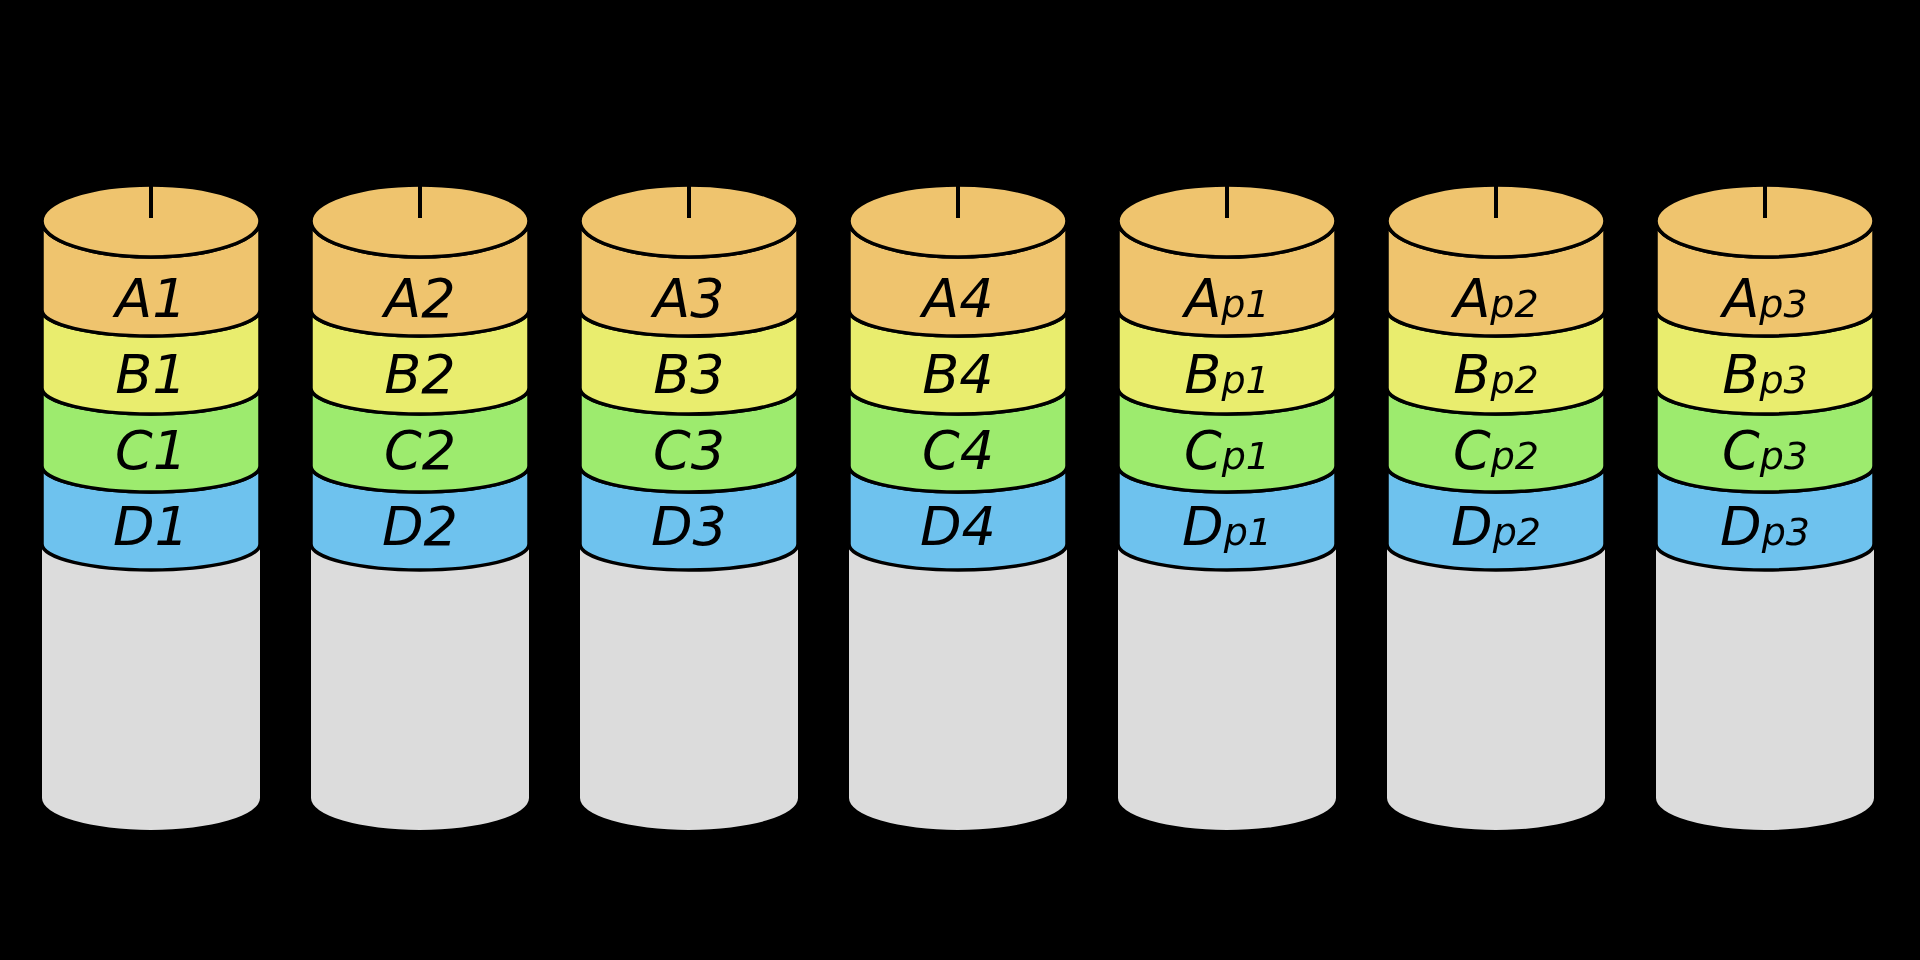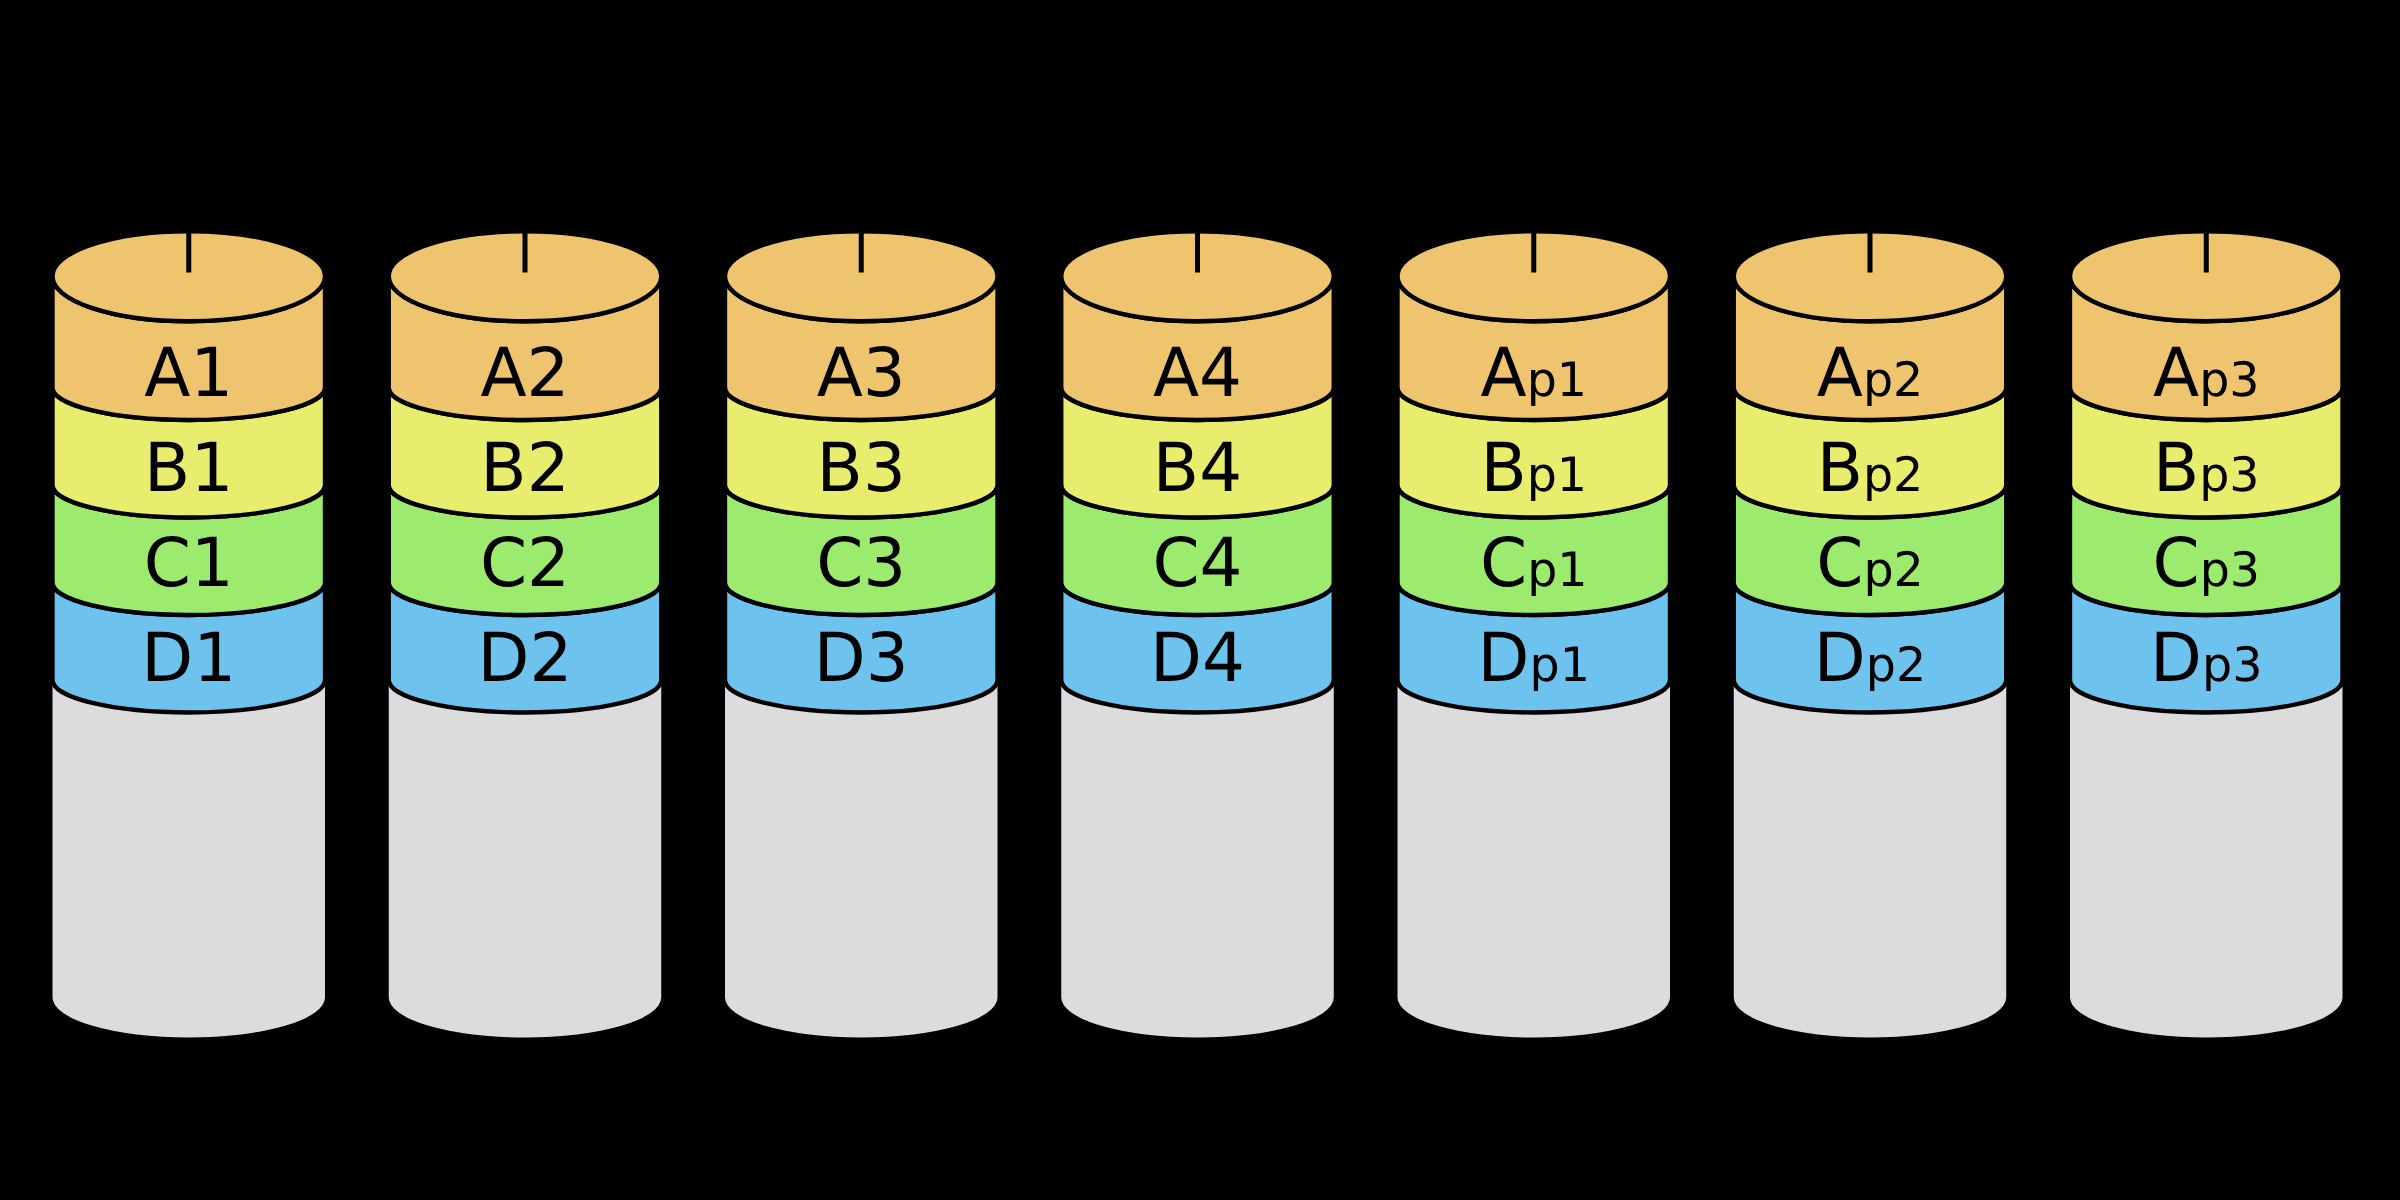--- a/index.html
+++ b/index.html
@@ -8,20 +8,21 @@
     background: #000000;
     width: 1920px;
     height: 960px;
     overflow: hidden;
     font-family: "DejaVu Sans", sans-serif;
   }
   #stage {
     width: 1920px;
     height: 960px;
     position: relative;
+    font-style: italic;
   }
   svg { display: block; }
   text { user-select: none; }
 </style>
 </head>
 <body>
 
 <div id="stage">
   <svg id="raid-svg" width="1920" height="960" viewBox="0 0 1920 960" xmlns="http://www.w3.org/2000/svg" style="background: rgb(0, 0, 0);">
       <g transform="translate(151,0)">

